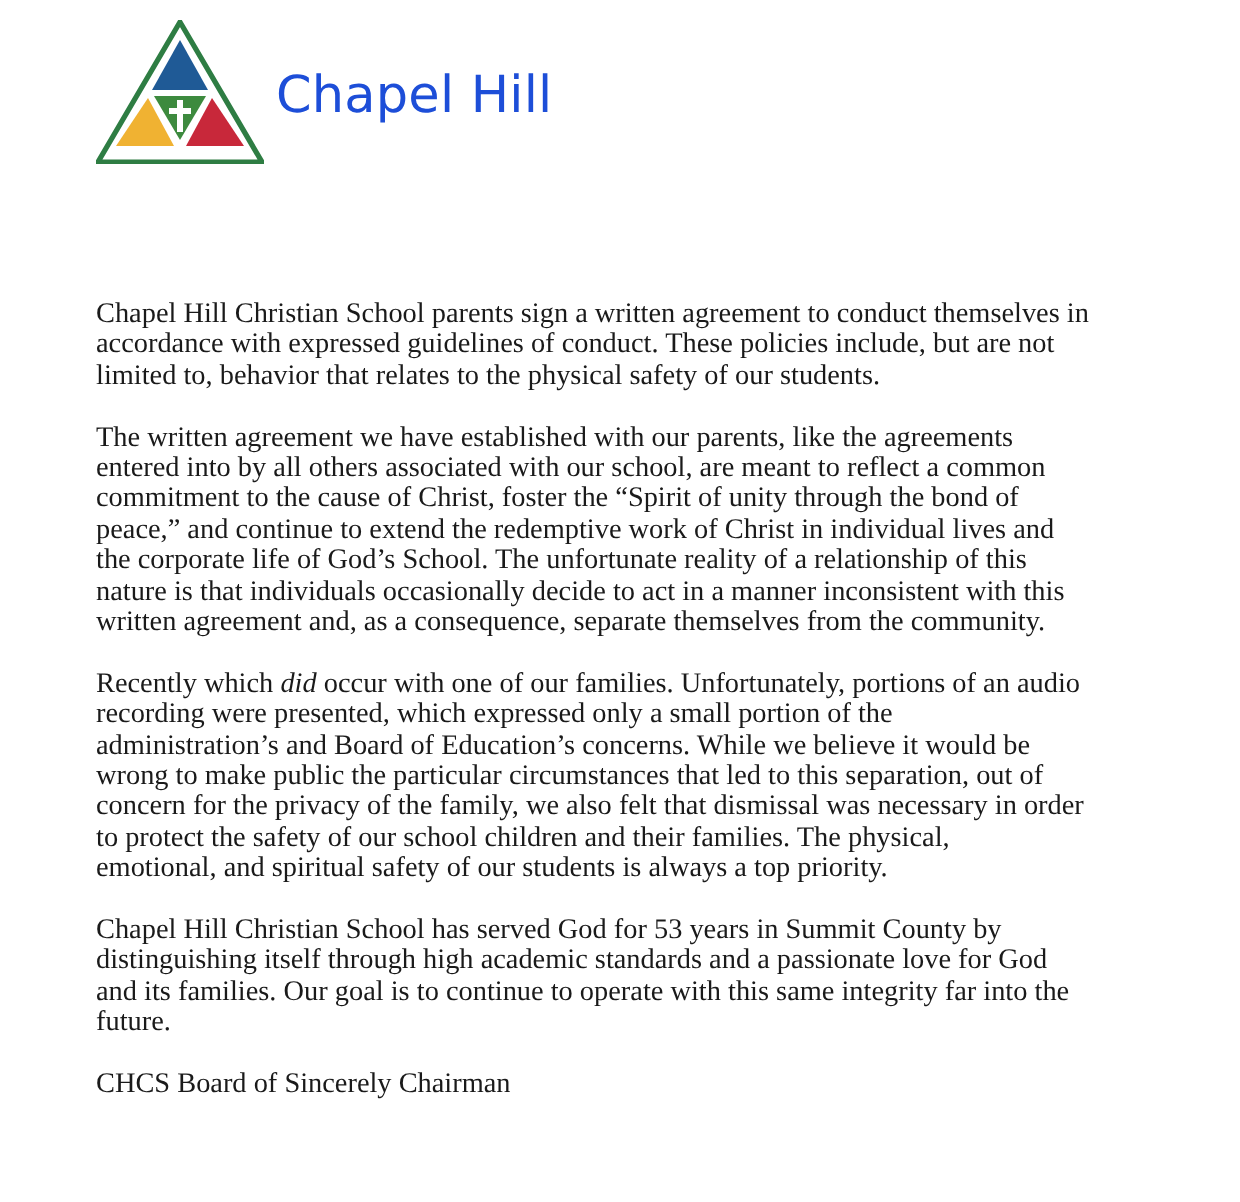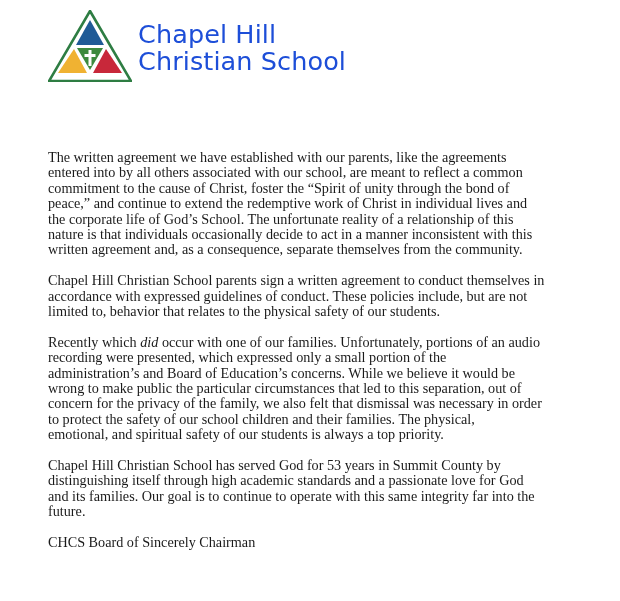--- a/index.html
+++ b/index.html
@@ -69,35 +69,34 @@
 
     <polygon points="26,39 39,63 10,63" fill="#f0b232"></polygon>
 
     <polygon points="58,39 74,63 45,63" fill="#c8283a"></polygon>
 
     <rect x="40.5" y="40" width="3" height="16" fill="#ffffff"></rect>
     <rect x="36.5" y="44" width="11" height="3" fill="#ffffff"></rect>
   </svg>
   <div class="logo-text">
     <div>Chapel Hill</div>
-    <div>Christian School</div>
   </div>
 </div>
 
 <div class="content">
+  <p>Chapel Hill Christian School parents sign a written agreement to conduct themselves in
+accordance with expressed guidelines of conduct.  These policies include, but are not
+limited to, behavior that relates to the physical safety of our students.</p>
   <p>The written agreement we have established with our parents, like the agreements
 entered into by all others associated with our school, are meant to reflect a common
 commitment to the cause of Christ, foster the “Spirit of unity through the bond of
 peace,” and continue to extend the redemptive work of Christ in individual lives and
 the corporate life of God’s School.  The unfortunate reality of a relationship of this
 nature is that individuals occasionally decide to act in a manner inconsistent with this
 written agreement and, as a consequence, separate themselves from the community.</p>
-  <p>Chapel Hill Christian School parents sign a written agreement to conduct themselves in
-accordance with expressed guidelines of conduct.  These policies include, but are not
-limited to, behavior that relates to the physical safety of our students.</p>
   <p><span>Recently which </span><em>did</em><span> occur with one of our families.  Unfortunately, portions of an audio
 recording were presented, which expressed only a small portion of the
 administration’s and Board of Education’s concerns.  While we believe it would be
 wrong to make public the particular circumstances that led to this separation, out of
 concern for the privacy of the family, we also felt that dismissal was necessary in order
 to protect the safety of our school children and their families.   The physical,
 emotional, and spiritual safety of our students is always a top priority.</span></p>
   <p>Chapel Hill Christian School has served God for 53 years in Summit County by
 distinguishing itself through high academic standards and a passionate love for God
 and its families.  Our goal is to continue to operate with this same integrity far into the

